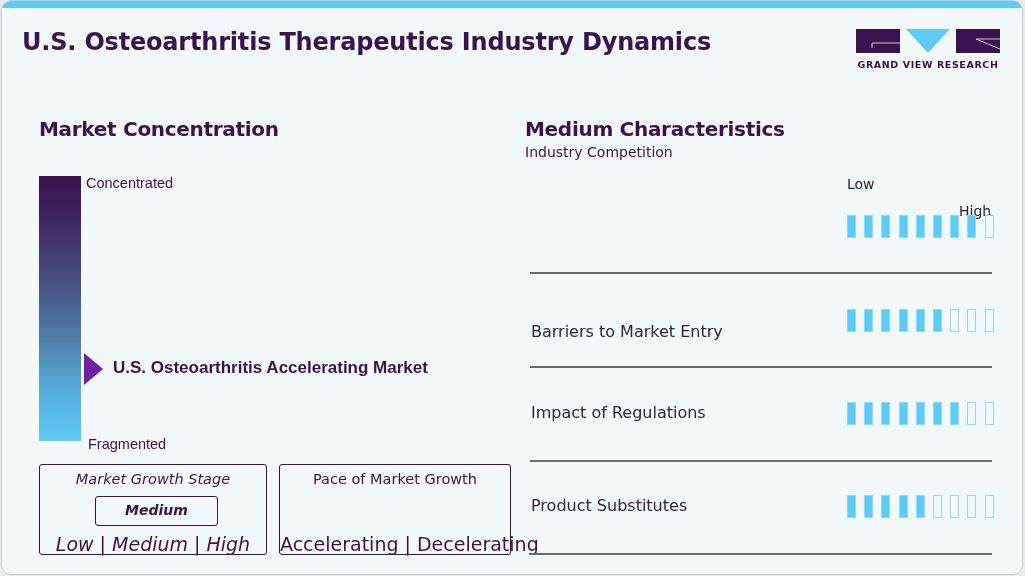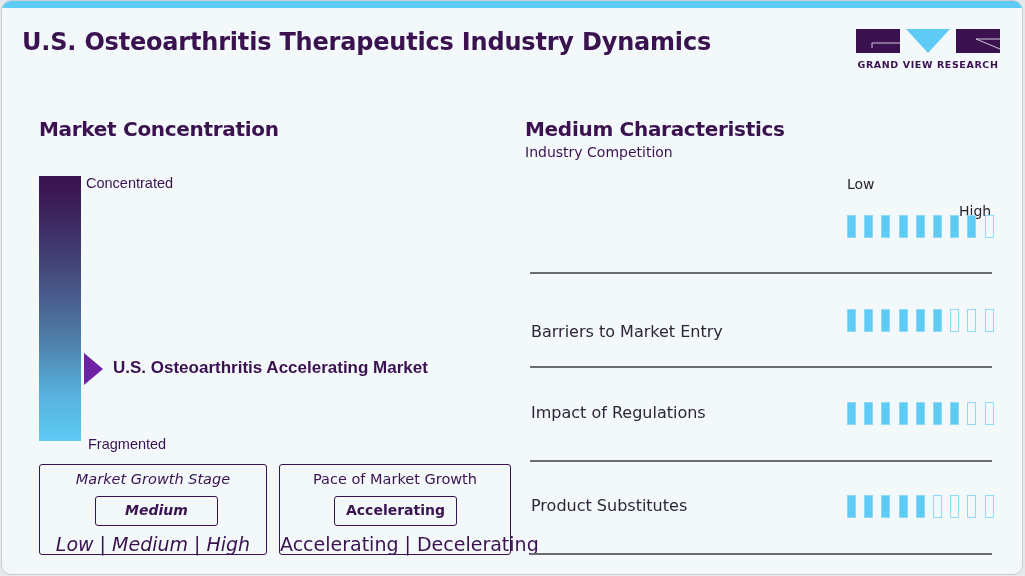--- a/index.html
+++ b/index.html
@@ -83,21 +83,20 @@
   <div class="marker-label">U.S. Osteoarthritis Accelerating Market</div>
 
   <div class="box" style="left:37px; width:228px;font-style:italic;">
     <div class="bt">Market Growth Stage</div>
     <div class="val" style="left:55px; width:123px;">Medium</div>
     <div class="opts">Low | Medium | High</div>
   </div>
 
   <div class="box" style="left:277px; width:232px;">
     <div class="bt">Pace of Market Growth</div>
-    <div class="val" style="left:54px; width:123px;">Accelerating</div>
     <div class="opts">Accelerating | Decelerating</div>
   </div>
 
   <div class="h2" style="left:523px; top:116px;">Medium Characteristics</div>
   <div class="sub" style="left:523px; top:143px;">Industry Competition</div>
   <div class="lowhigh" style="left:845px;">Low</div>
   <div class="lowhigh" style="left:957px;margin-top:27px;">High</div>
 
   <div class="meter" style="top:214px;">
       <span class="seg"></span>

